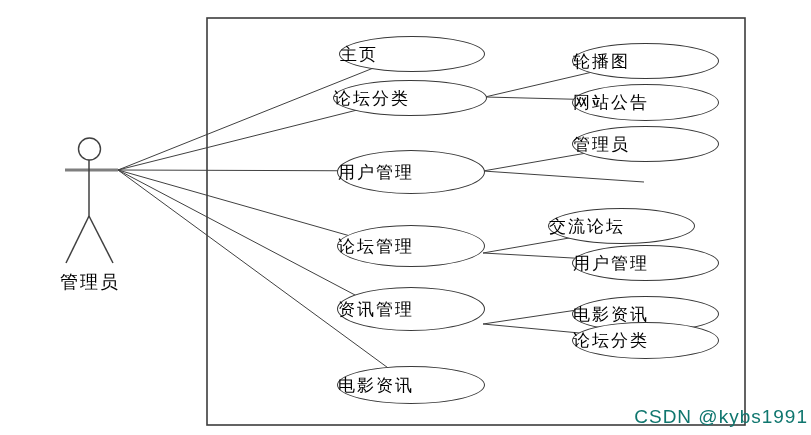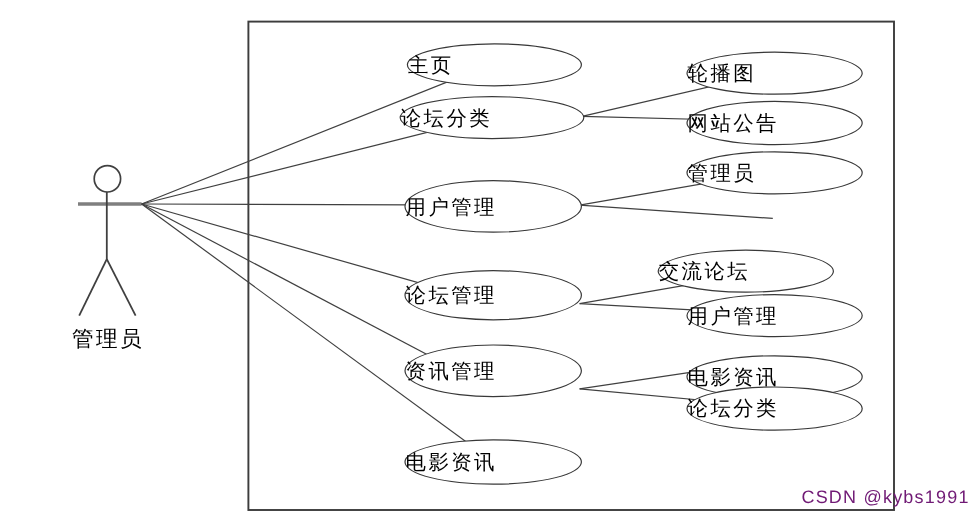--- a/index.html
+++ b/index.html
@@ -28,22 +28,22 @@
     left:48px;top:270px;width:84px;
     text-align:center;
     font-size:18px;color:#000;
     letter-spacing:2px;
   }
   .watermark{
     position:absolute;
     z-index:5;
     right:3px;top:406px;
     font-family:"Liberation Sans","DejaVu Sans",sans-serif;
-    font-size:15px;
-    color:#701a75;
+    font-size:19px;
+    color:#0f766e;
     letter-spacing:1px;
   }
 </style>
 </head>
 <body>
 
 <div class="canvas">
 
   <svg class="lines-svg" width="811" height="435" viewBox="0 0 811 435">
 

